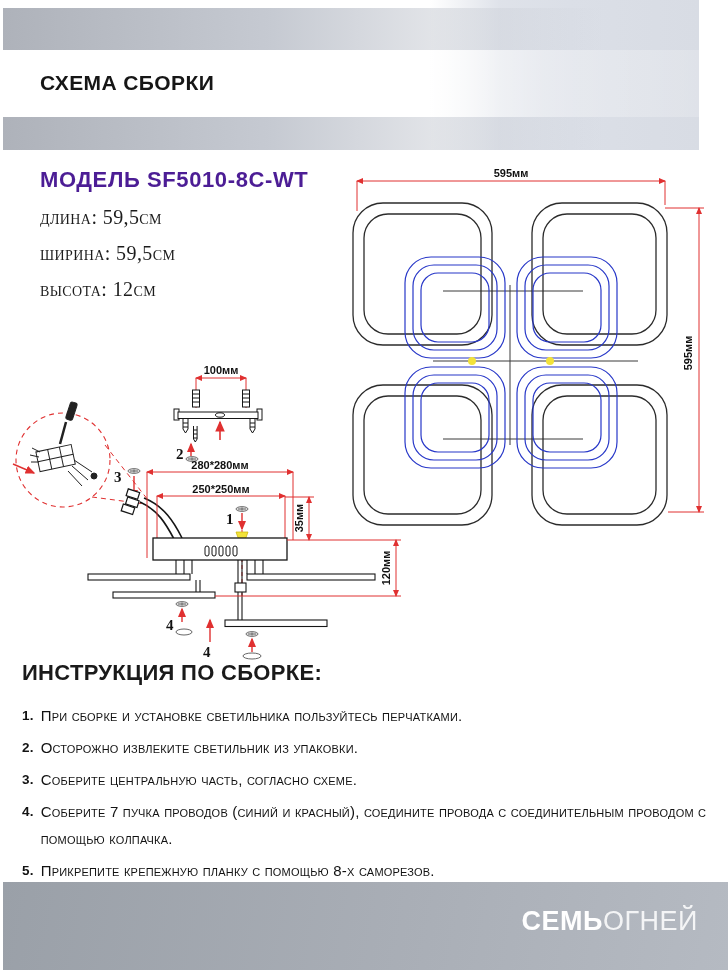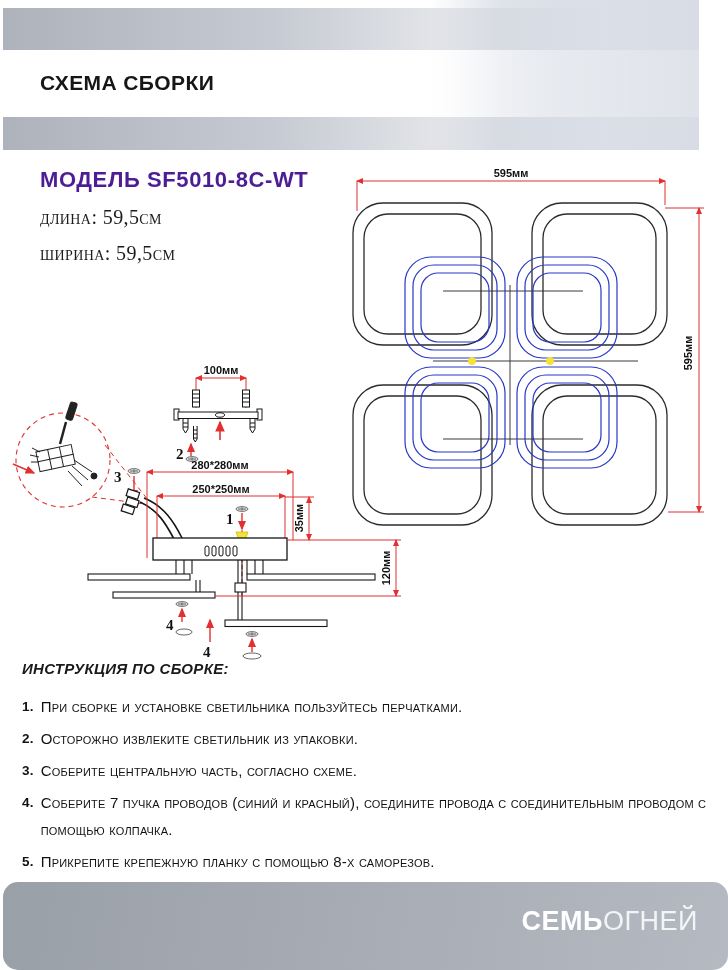--- a/index.html
+++ b/index.html
@@ -25,48 +25,49 @@
   .spec-line{font-size:20px;margin-top:13px;font-variant:small-caps;letter-spacing:0.4px;color:#1c1c1c;font-family:Liberation Serif, serif;}
 
   
   #top-view{left:348px;top:163px;}
   #side-view{left:8px;top:352px;}
   .dim-label{font:bold 11px "Liberation Sans", sans-serif;fill:#111;}
   .callout{font:bold 15px "Liberation Serif", serif;fill:#111;}
 
   
   #instructions{left:22px;top:660px;right:12px;}
-  #instr-title{font-size:15px;font-weight:bold;letter-spacing:0.3px;margin-bottom:16px;font-variant:small-caps;font-style:italic;}
+  #instr-title{font-size:22px;font-weight:bold;letter-spacing:0.3px;margin-bottom:16px;font-variant:small-caps;}
   .instr-item{display:flex;gap:7px;margin-bottom:5px;font-size:15px;line-height:27px;
               font-variant:small-caps;letter-spacing:0.2px;color:#121212;}
   .instr-num{flex:0 0 auto;font-variant:normal;font-size:13.5px;font-weight:bold;}
   .instr-text{flex:1;}
 
   
   #footer{left:3px;right:0;top:882px;height:88px;
-     background:linear-gradient(100deg,#9aa0a8 0%,#a9aeb6 55%,#b5bac2 100%);border-radius:15px;}
+     background:linear-gradient(100deg,#9aa0a8 0%,#a9aeb6 55%,#b5bac2 100%);}
   #brand{position:absolute;right:30px;top:24px;font-size:27px;letter-spacing:0.5px;color:#ffffff;}
   #brand .b{font-weight:bold;}
   #brand .l{font-weight:normal;color:rgba(255,255,255,0.85);}
 </style>
 </head>
 <body>
 
 <div class="abs" id="header">
   <div class="abs" id="header-right-block"></div>
   <div class="abs gray-band" id="band-top"></div>
   <div class="abs" id="title-stripe"></div>
   <div class="abs gray-band" id="band-bottom"></div>
   <div class="abs" id="page-title">СХЕМА СБОРКИ</div>
 </div>
 
 <div class="abs" id="model-block">
   <div id="model-name">МОДЕЛЬ SF5010-8C-WT</div>
   <div class="spec-line">длина: 59,5см</div>
   <div class="spec-line">ширина: 59,5см</div>
+  <div class="spec-line">высота: 12см</div>
 </div>
 
 <svg class="abs" id="top-view" width="372" height="372" viewBox="0 0 372 372">
   <defs>
     <marker id="ar" markerWidth="8" markerHeight="8" refX="6" refY="3" orient="auto-start-reverse">
       <path d="M0,0 L7,3 L0,6 Z" fill="#e03030"></path>
     </marker>
   </defs>
 
   <g stroke="#e03030" stroke-width="1" fill="none">

